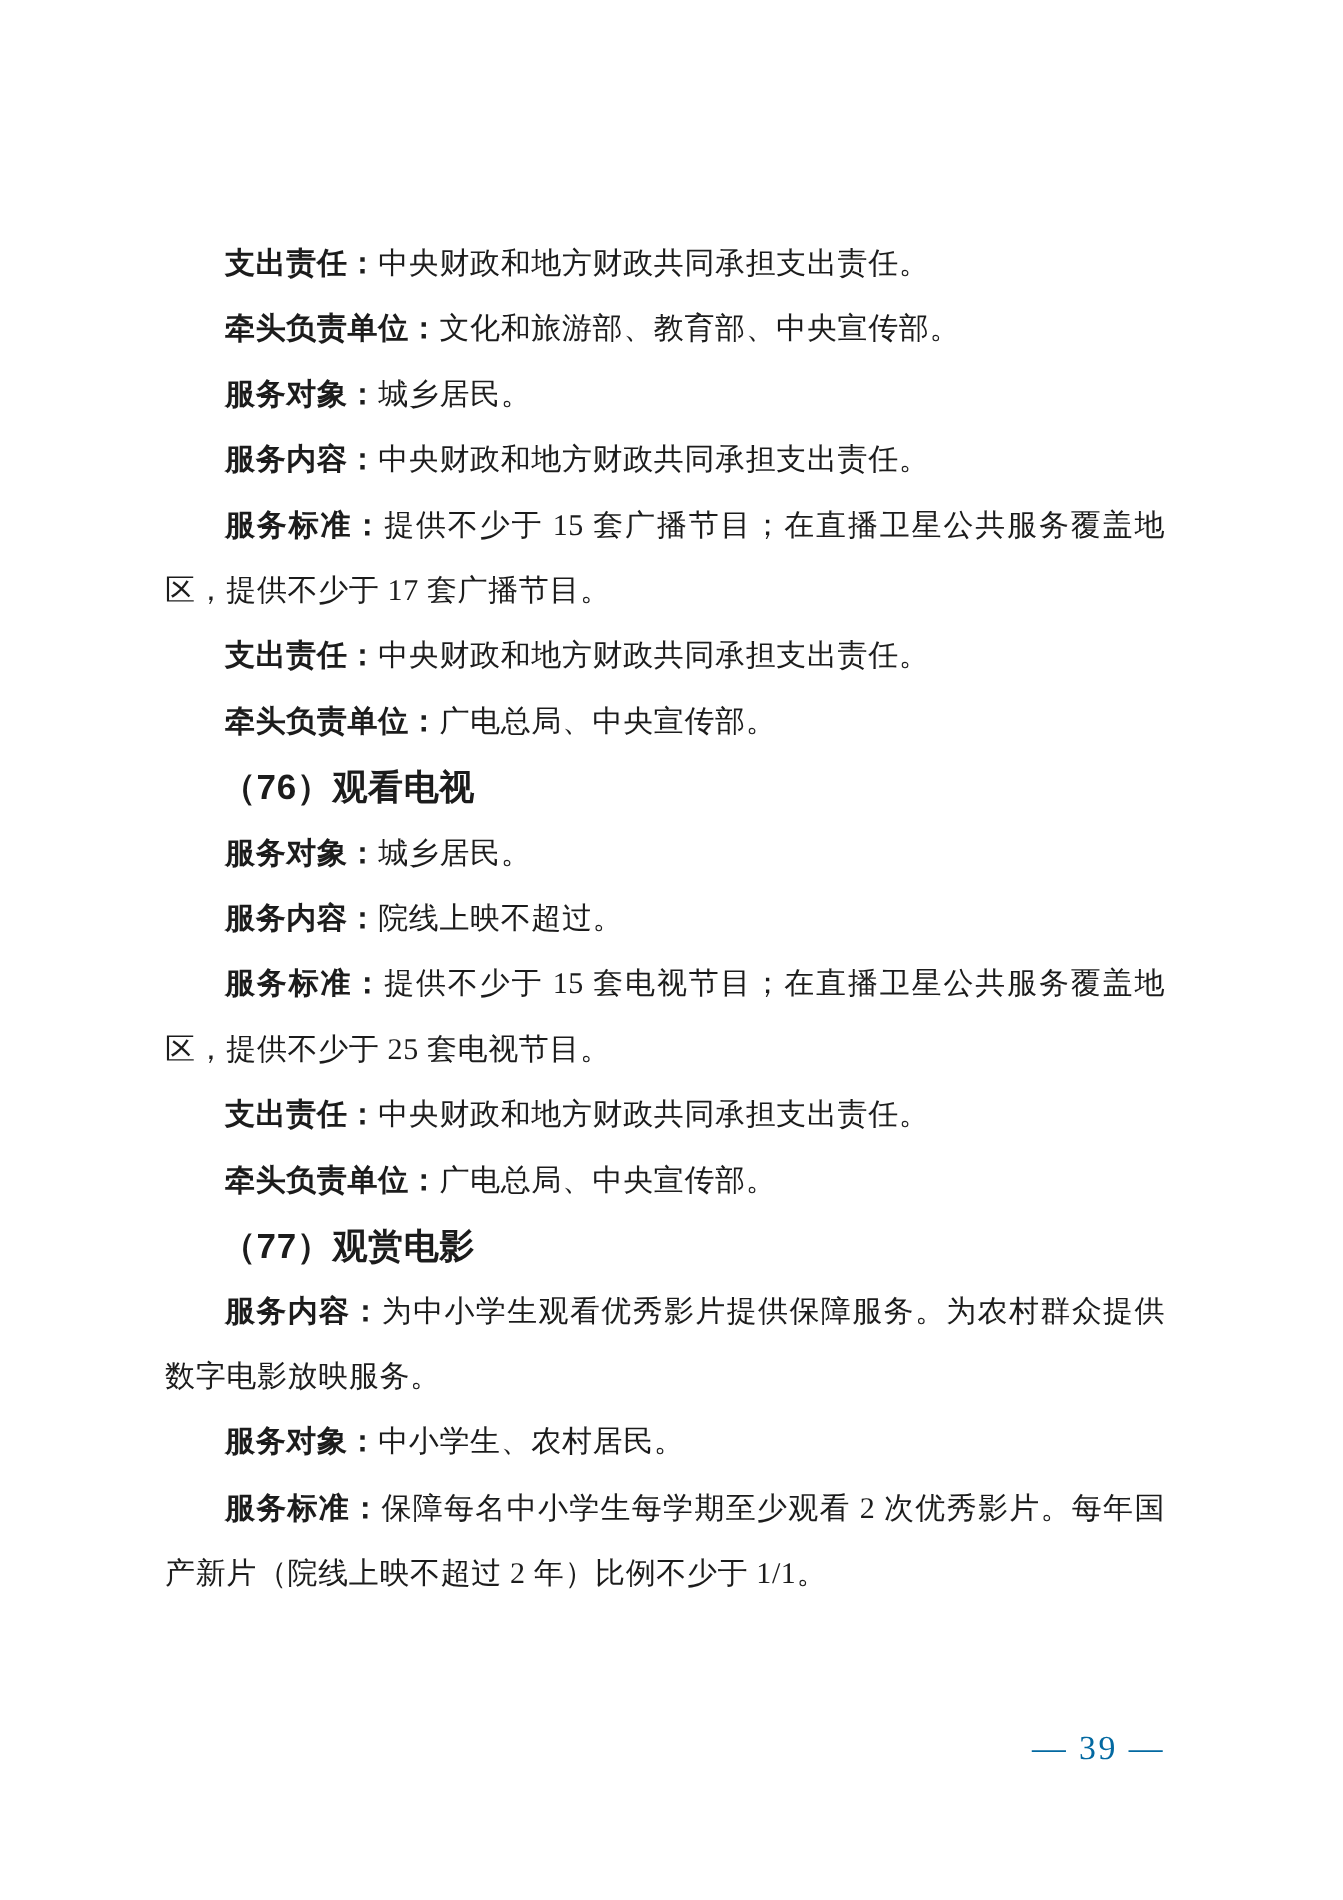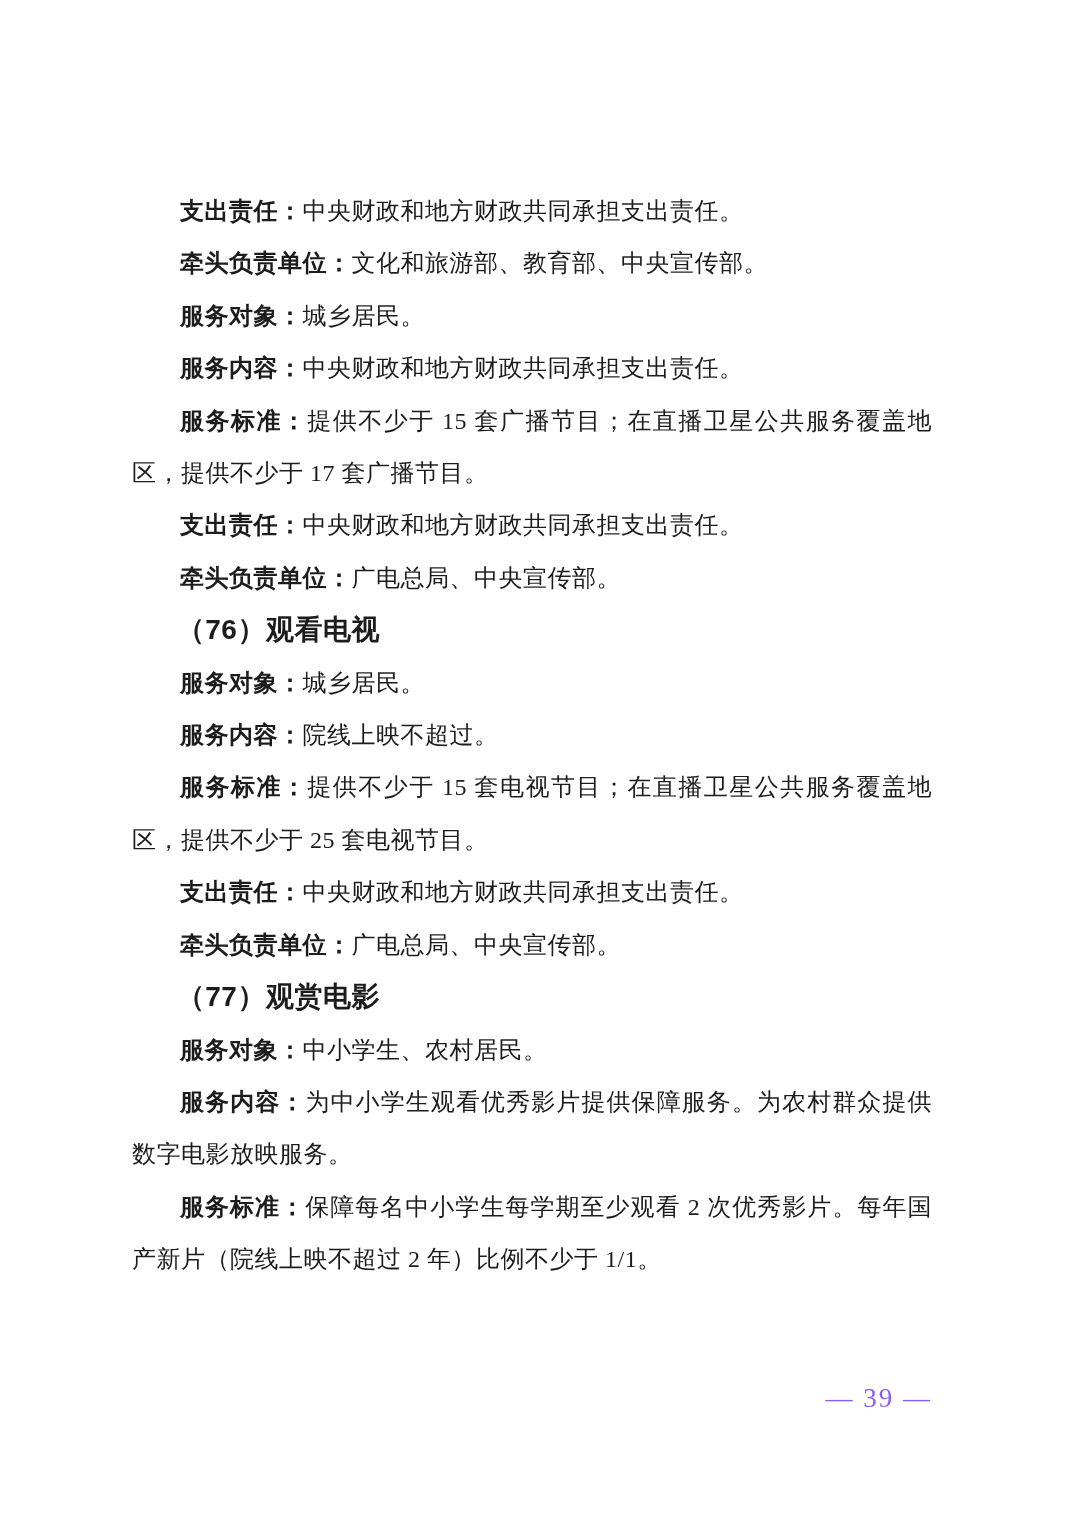--- a/index.html
+++ b/index.html
@@ -41,21 +41,21 @@
     font-family: "Liberation Sans", "DejaVu Sans", sans-serif;
     letter-spacing: 0.5px;
   }
   .page-number {
     position: absolute;
     top: 1382px;
     right: 142px;
     font-size: 27px;
     line-height: 32px;
     letter-spacing: 2px;
-    color: #8b5cf6;
+    color: #0369a1;
   }
 </style>
 </head>
 <body>
 
 <div class="content">
 
   <p class="para">
     <span class="label">支出责任：</span><span>中央财政和地方财政共同承担支出责任。</span>
   </p>
@@ -91,24 +91,24 @@
   </p>
   <p class="para">
     <span class="label">支出责任：</span><span>中央财政和地方财政共同承担支出责任。</span>
   </p>
   <p class="para">
     <span class="label">牵头负责单位：</span><span>广电总局、中央宣传部。</span>
   </p>
 
   <p class="heading">（77）观赏电影</p>
   <p class="para">
-    <span class="label">服务对象：</span><span>中小学生、农村居民。</span>
+    <span class="label">服务内容：</span><span>为中小学生观看优秀影片提供保障服务。为农村群众提供数字电影放映服务。</span>
   </p>
   <p class="para">
-    <span class="label">服务内容：</span><span>为中小学生观看优秀影片提供保障服务。为农村群众提供数字电影放映服务。</span>
+    <span class="label">服务对象：</span><span>中小学生、农村居民。</span>
   </p>
   <p class="para">
     <span class="label">服务标准：</span><span>保障每名中小学生每学期至少观看 2 次优秀影片。每年国产新片（院线上映不超过 2 年）比例不少于 1/1。</span>
   </p>
 
 </div>
 
 <div class="page-number">— 39 —</div>
 
 </body></html>

